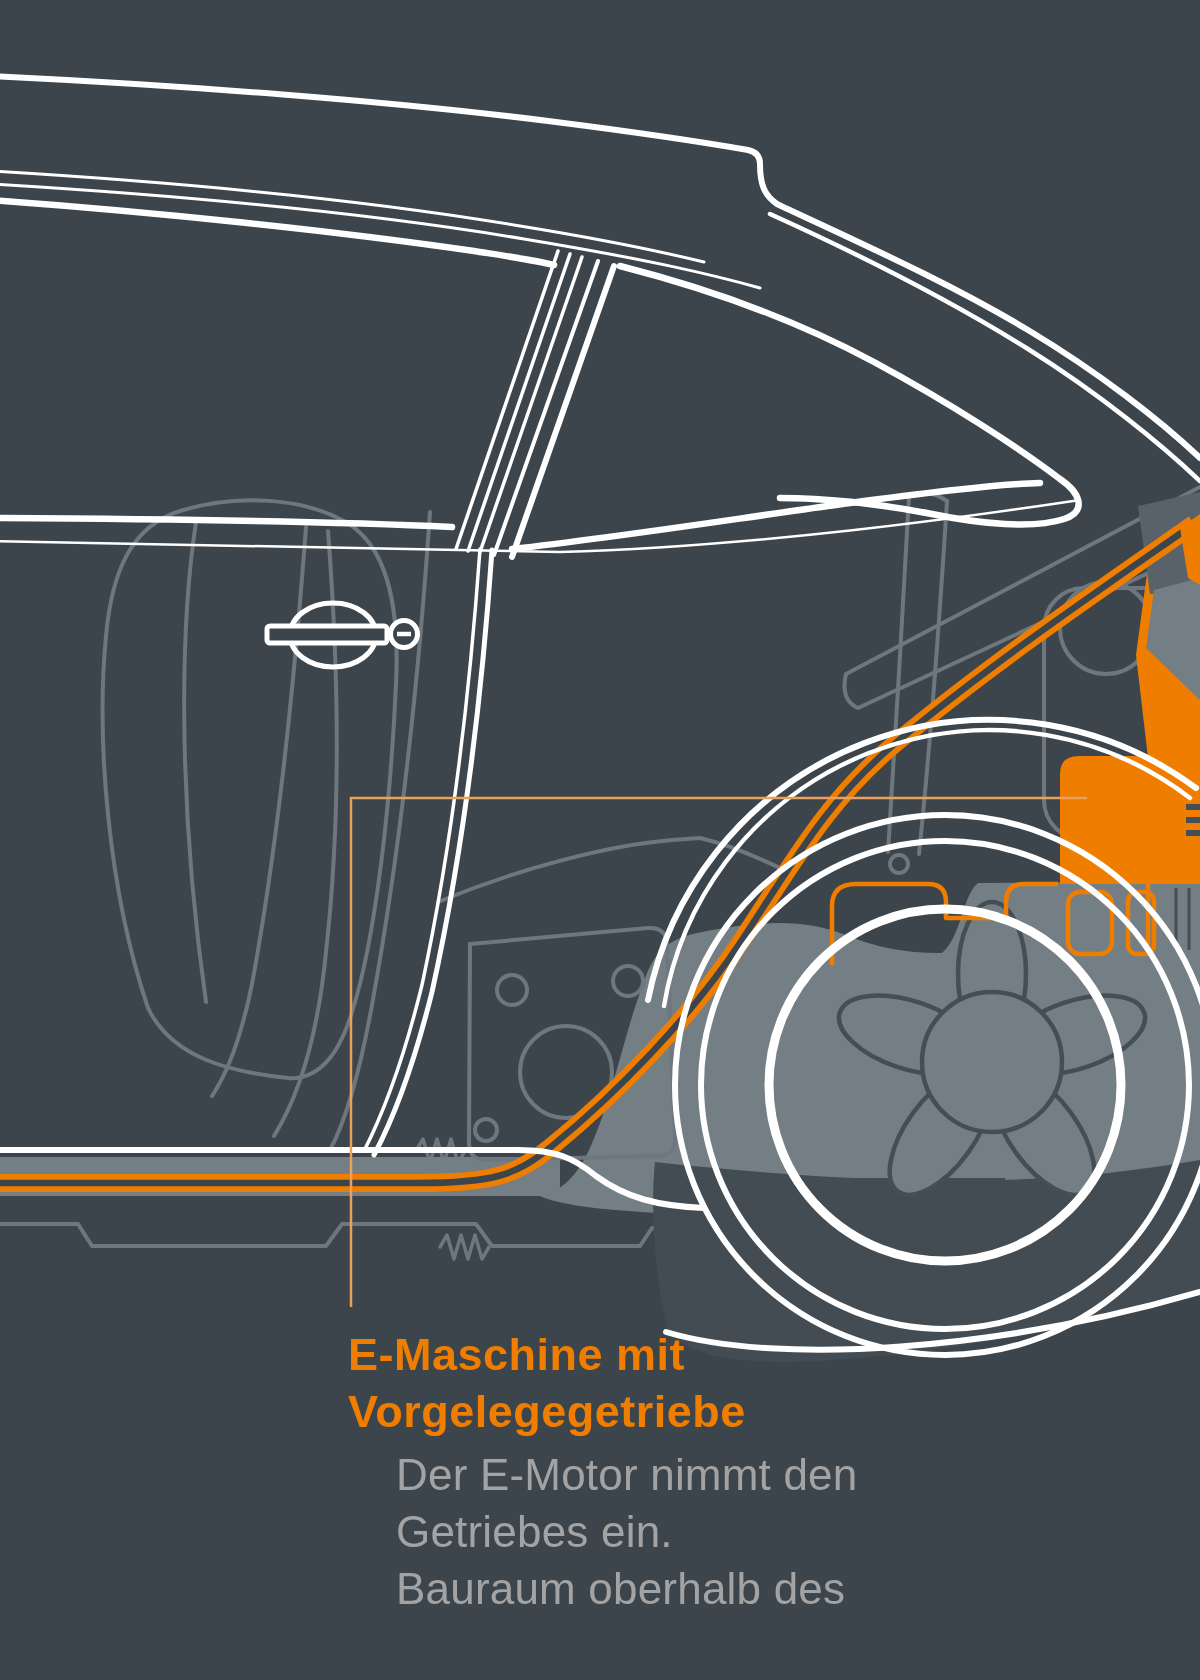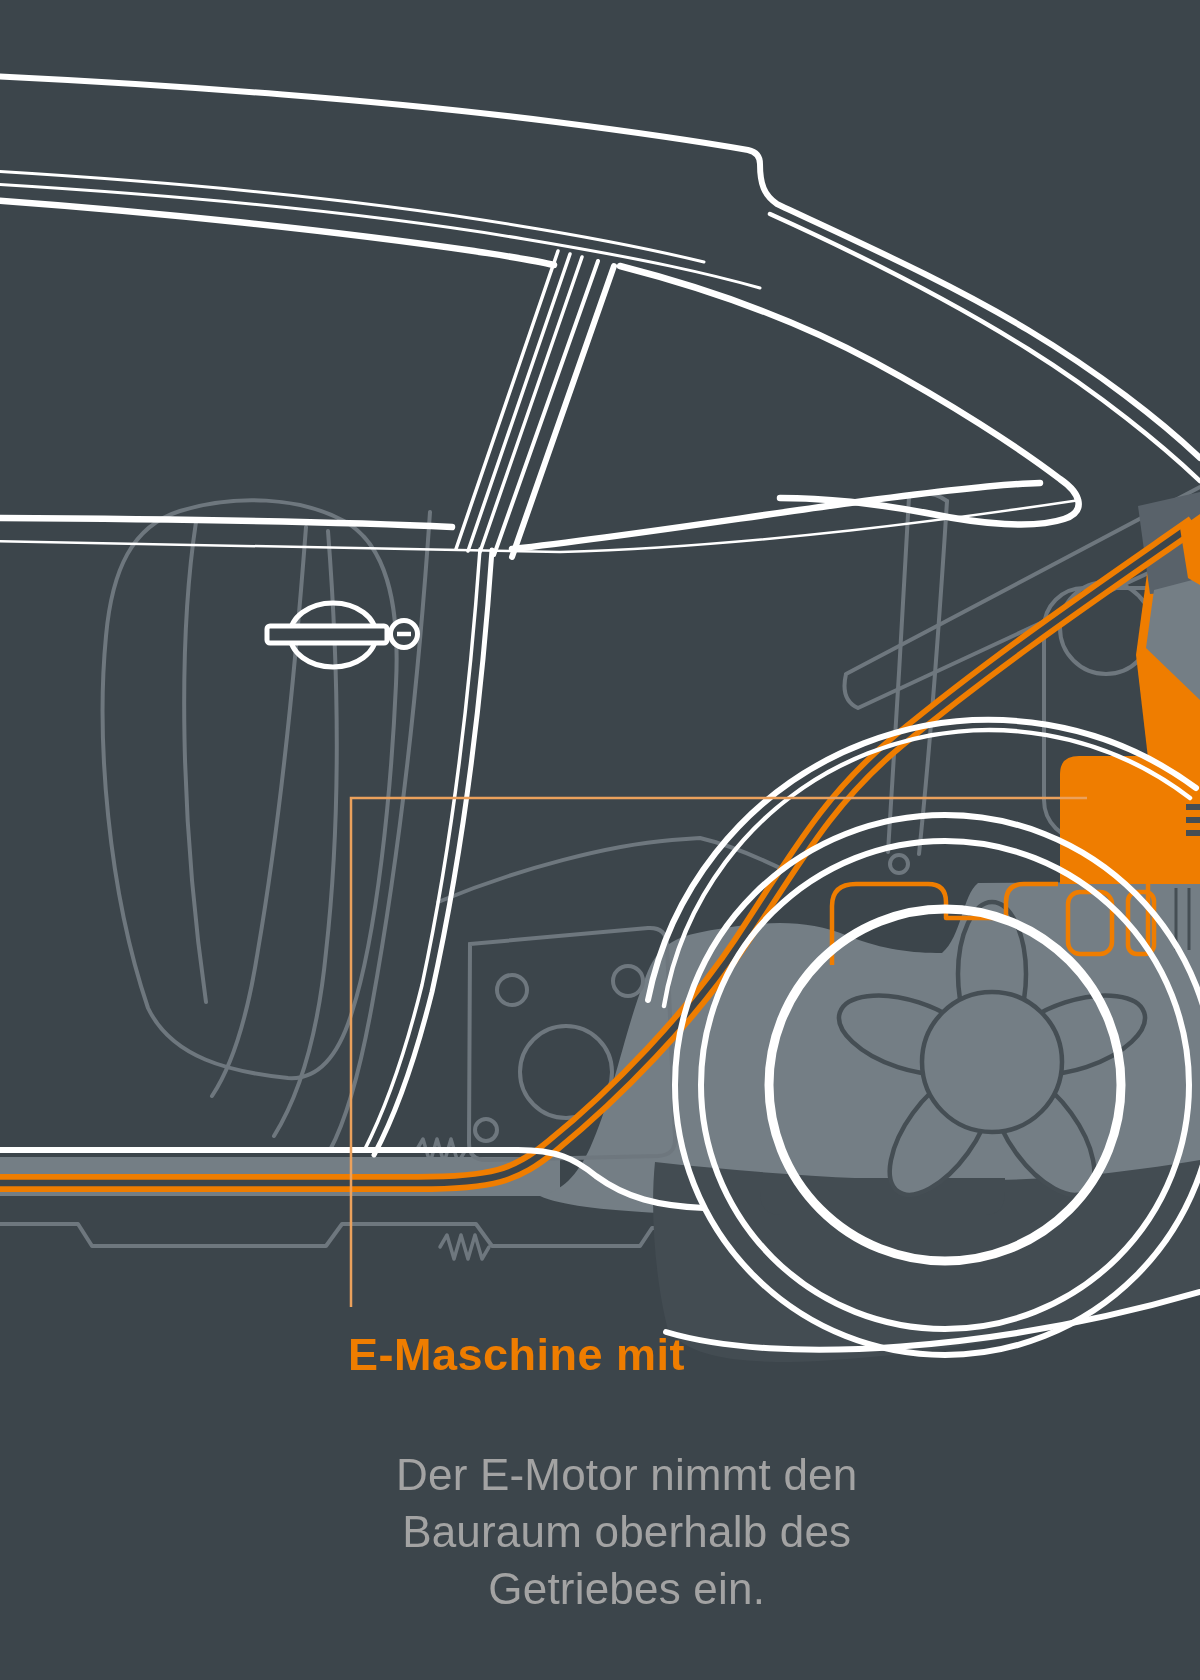--- a/index.html
+++ b/index.html
@@ -1,17 +1,17 @@
 <!DOCTYPE html>
 <html><head>
 <meta charset="utf-8">
 <style>
   html,body{margin:0;padding:0;background:#3c454b;}
   #stage{position:relative;width:1200px;height:1680px;overflow:hidden;background:#3c454b;
-         font-family:"Liberation Sans", sans-serif;text-align:center;}
+         font-family:"Liberation Sans", sans-serif;}
   #stage svg{position:absolute;left:0;top:0;}
   .caption{position:absolute;left:348px;}
   .caption-title{top:1326px;font-size:45px;line-height:57px;font-weight:bold;
                  color:#ef7d00;letter-spacing:0.5px;}
   .caption-body{top:1446px;font-size:44px;line-height:57px;font-weight:normal;
                 color:#a3a3a3;letter-spacing:0.2px;margin-left:48px;}
   .cap-line{white-space:nowrap;}
 </style>
 </head>
 <body>
@@ -146,19 +146,20 @@
     <rect x="267" y="626" width="120" height="17" rx="3" fill="#3c454b"></rect>
     <circle cx="404" cy="634" r="13.5" fill="#3c454b"></circle>
     <path d="M 397,634 H 411" stroke-width="4.5"></path>
   </g>
 
   <path fill="none" stroke="#eba15c" stroke-width="2.5" d="M 1087,798 H 351 V 1307"></path>
 </svg>
 
 <div class="caption caption-title">
   <div class="cap-line">E-Maschine mit</div>
+  <div class="cap-line">Vorgelegegetriebe</div>
 </div>
 <div class="caption caption-body">
   <div class="cap-line">Der E-Motor nimmt den</div>
+  <div class="cap-line">Getriebes ein.</div>
   <div class="cap-line">Bauraum oberhalb des</div>
-  <div class="cap-line">Getriebes ein.</div>
 </div>
 </div>
 
 </body></html>

